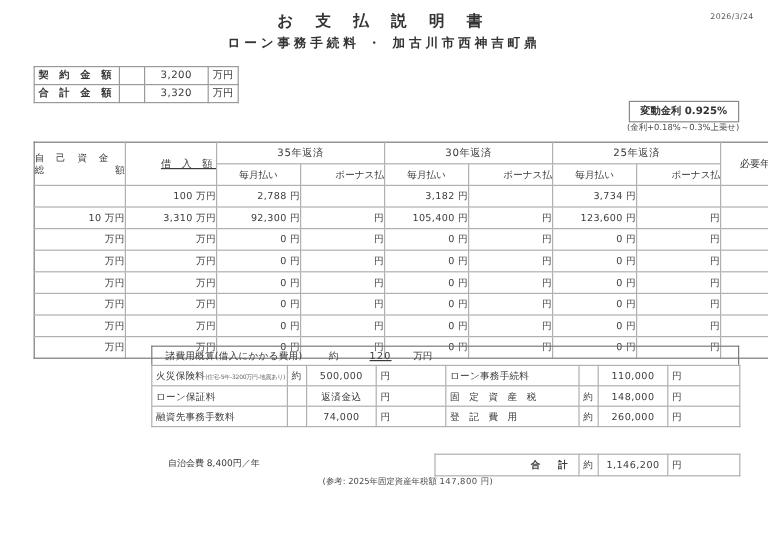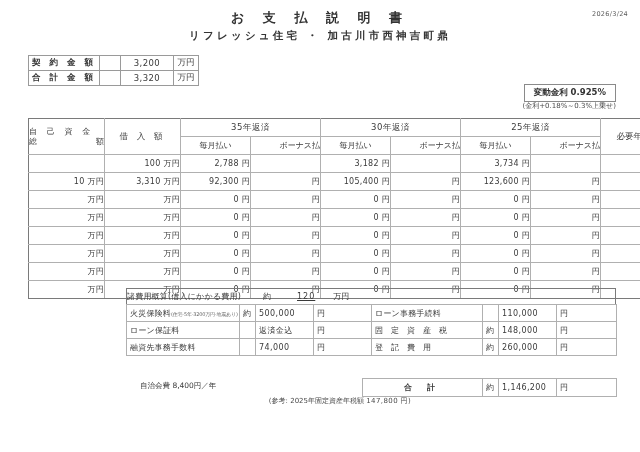--- a/index.html
+++ b/index.html
@@ -120,21 +120,21 @@
   .term-group { text-align: center; font-size: 8.5px; letter-spacing: 0.5px; }
   .sub-head { text-align: center; font-size: 8px; }
   .hd-jiko {
     text-align: left;
     padding: 0 3px;
     line-height: 9.5px;
     font-size: 8px;
   }
   .hd-jiko .l1 { letter-spacing: 3.6px; }
   .hd-jiko .l2 { display: flex; justify-content: space-between; }
-  .hd-kari { text-align: center; letter-spacing: 3px; font-size: 8.5px; }
+  .hd-kari { text-align: right; letter-spacing: 3px; font-size: 8.5px; text-decoration: underline; }
   .hd-nensyu { text-align: center; font-size: 8.5px; }
   .cell-num {
     text-align: right;
     padding-right: 3px;
     letter-spacing: 0.3px;
     white-space: nowrap;
   }
   .dot-l { border-left: 0.7px dotted #b8b8b8; text-align: right; }
 
   
@@ -144,21 +144,21 @@
     top: 288px;
     width: 490px;
     font-size: 8px;
   }
   #cost-head {
     border: 1.3px solid #7a7a7a;
     border-bottom: none;
     height: 15px;
     display: flex;
     align-items: center;
-    padding-left: 0;
+    padding-left: 11px;
     white-space: nowrap;
   }
   #cost-head .ch-label { letter-spacing: 0.2px; }
   #cost-head .ch-approx { margin-left: 22px; }
   #cost-head .ch-val {
     margin-left: 26px;
     text-decoration: underline;
     letter-spacing: 1px;
   }
   #cost-head .ch-unit { margin-left: 18px; }
@@ -171,21 +171,21 @@
   #cost-table td {
     border: 0.7px solid #b0b0b0;
     height: 16px;
     padding: 0 3px;
     white-space: nowrap;
   }
   .c-label { letter-spacing: 0.2px; }
   .c-label .spaced { letter-spacing: 3px; font-family: Liberation Serif, serif; }
   .c-note { font-size: 5px; letter-spacing: -0.2px; color: #666; }
   .c-approx { text-align: left; width: 16px; }
-  .c-val { text-align: left; letter-spacing: 0.4px; }
+  .c-val { text-align: center; letter-spacing: 0.4px; }
   .c-unit { text-align: left; width: 14px; }
   .mid-sep { border-left: 1.3px solid #7a7a7a !important; }
   .dot-sep { border-left: 0.7px dotted #b8b8b8 !important; }
 
   
   #total-row-wrap {
     position: absolute;
     left: 126px;
     top: 378px;
     width: 490px;
@@ -209,40 +209,40 @@
     table-layout: fixed;
     border: 1.4px solid #6a6a6a;
     font-size: 8px;
   }
   #total-table td {
     border: 0.7px solid #b0b0b0;
     height: 17px;
     padding: 0 3px;
     white-space: nowrap;
   }
-  .tot-label { text-align: center; letter-spacing: 6px; font-weight: bold; }
+  .tot-label { text-align: right; letter-spacing: 6px; font-weight: bold; }
   #footnote {
     position: absolute;
     left: 0;
     top: 396px;
     width: 640px;
     text-align: center;
     font-size: 7px;
     color: #4a4a4a;
     padding-left: 40px;
     box-sizing: border-box;
   }
   #footnote .fn-val { letter-spacing: 0.4px; }
 </style>
 </head>
 <body>
 
 <div id="doc-date">2026/3/24</div>
 <div id="doc-title">お 支 払 説 明 書</div>
-<div id="doc-subtitle">リフレッシュ住宅 ・ 加古川市西神吉町鼎</div>
+<div id="doc-subtitle">ローン事務手続料 ・ 加古川市西神吉町鼎</div>
 
 <table id="summary-box">
   <tbody>
     <tr>
       <td class="sum-label">契 約 金 額</td>
       <td class="sum-approx"></td>
       <td class="sum-val">3,200</td>
       <td class="sum-unit">万円</td>
     </tr>
     <tr>

